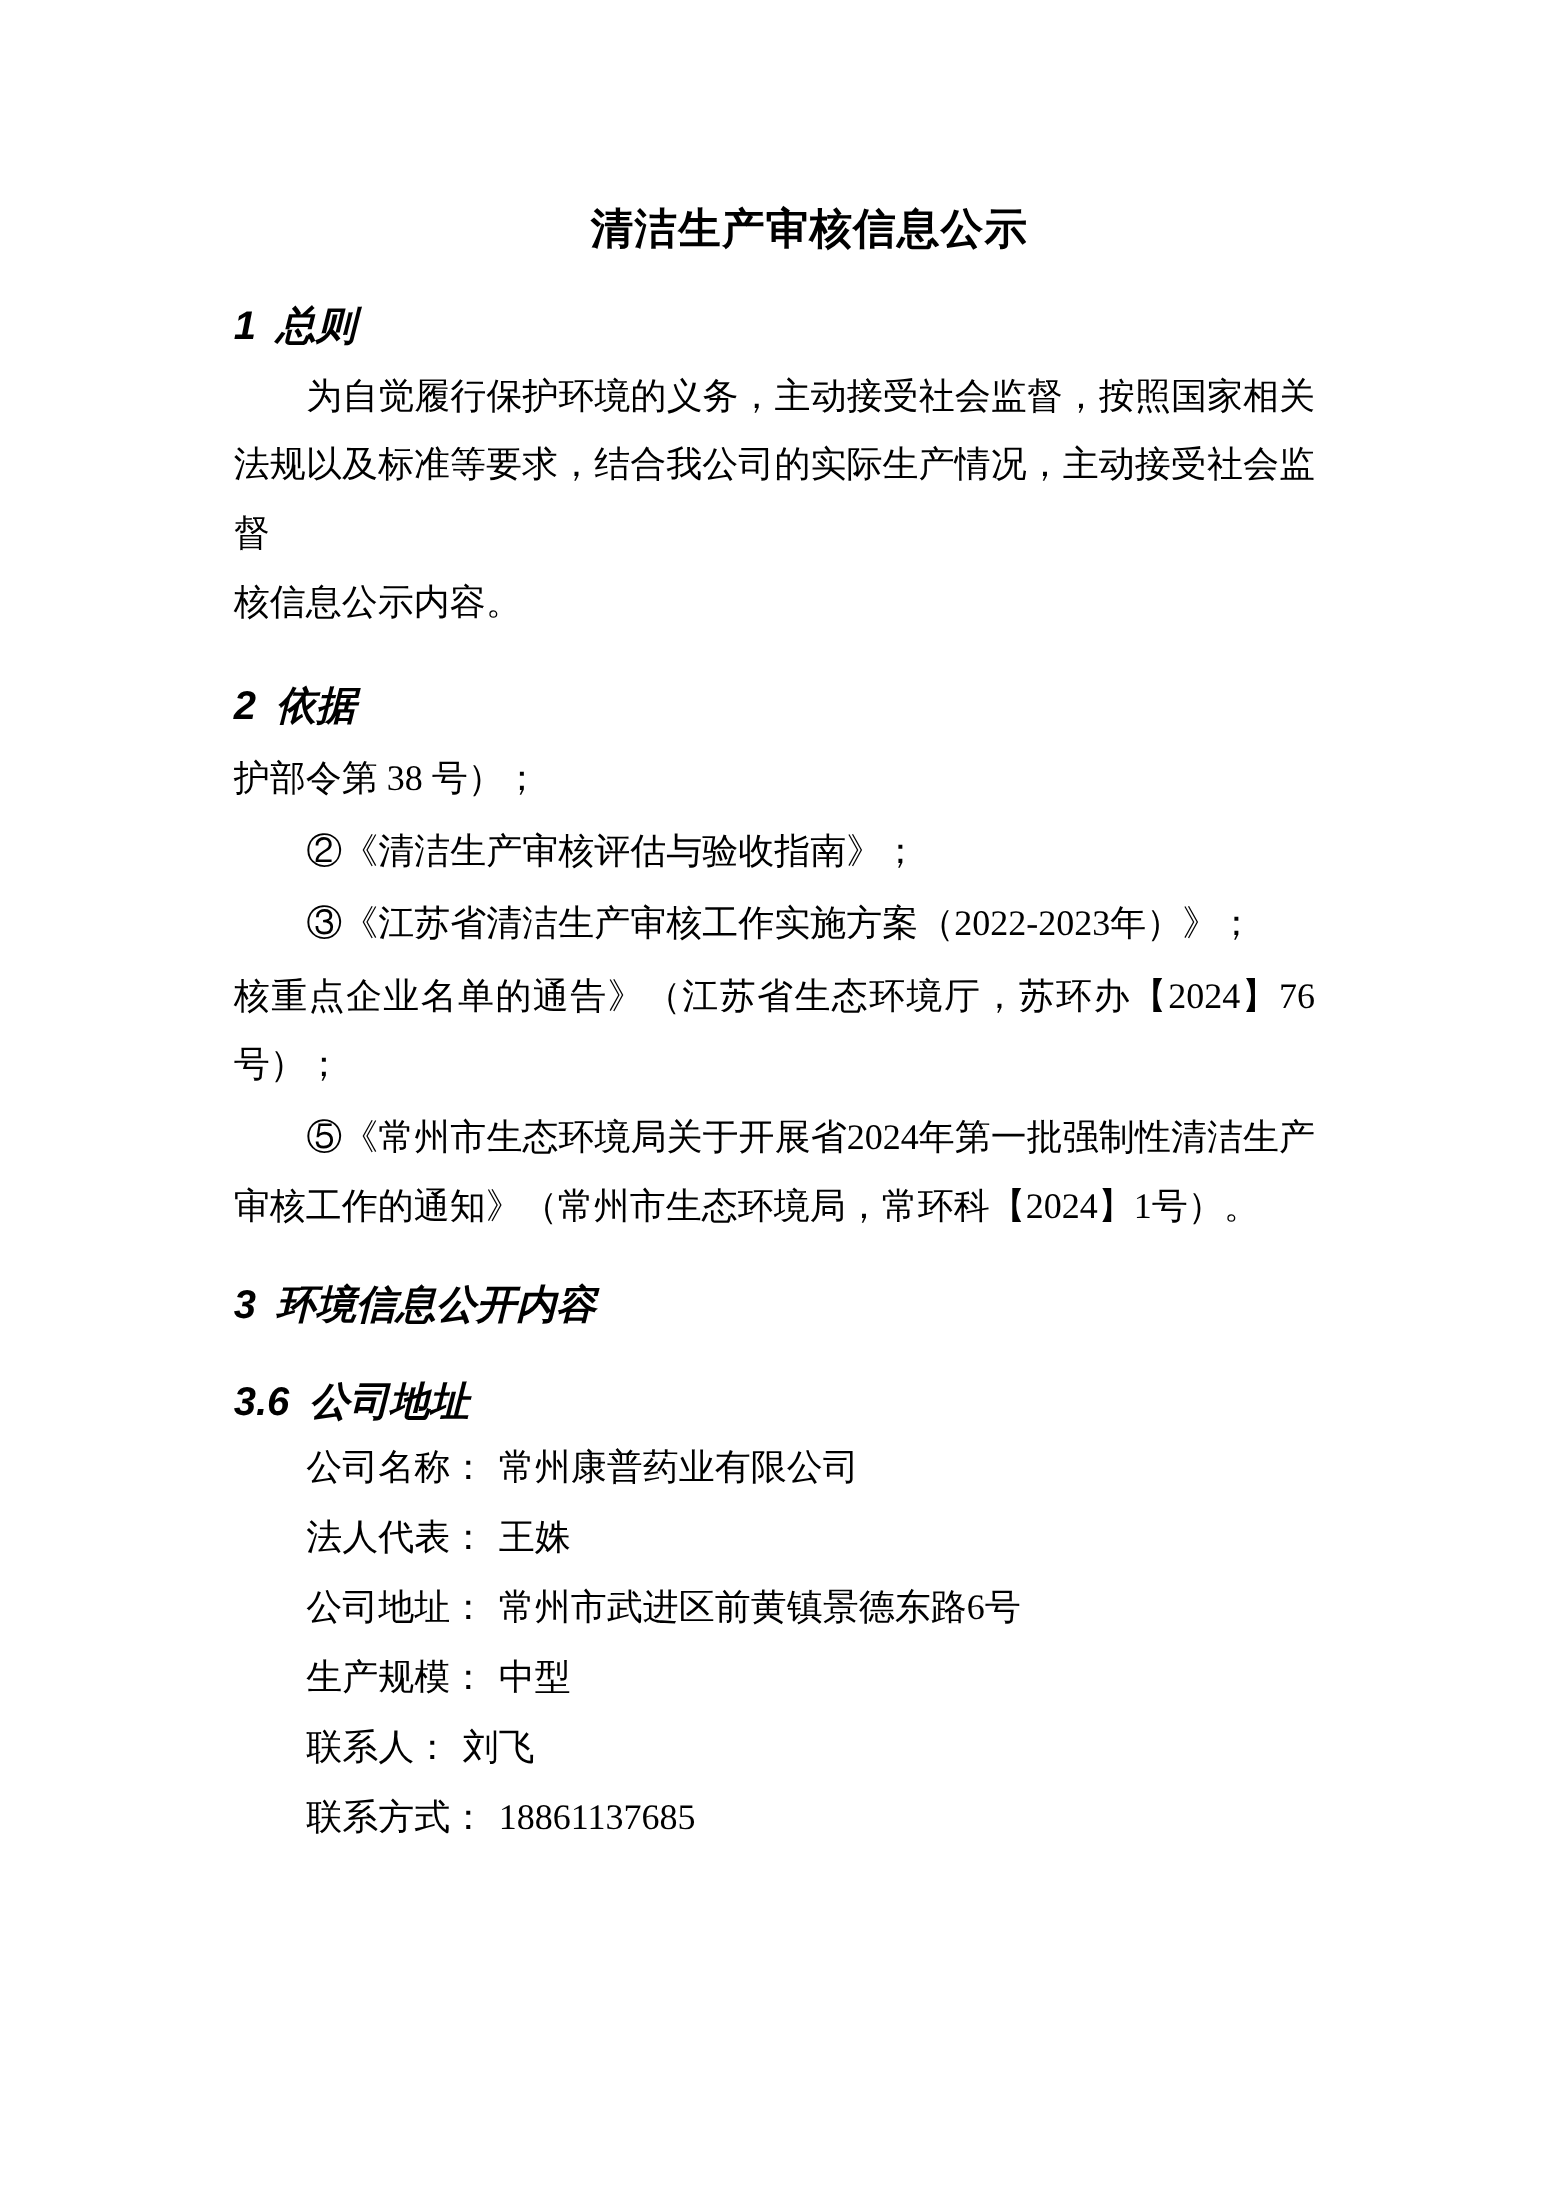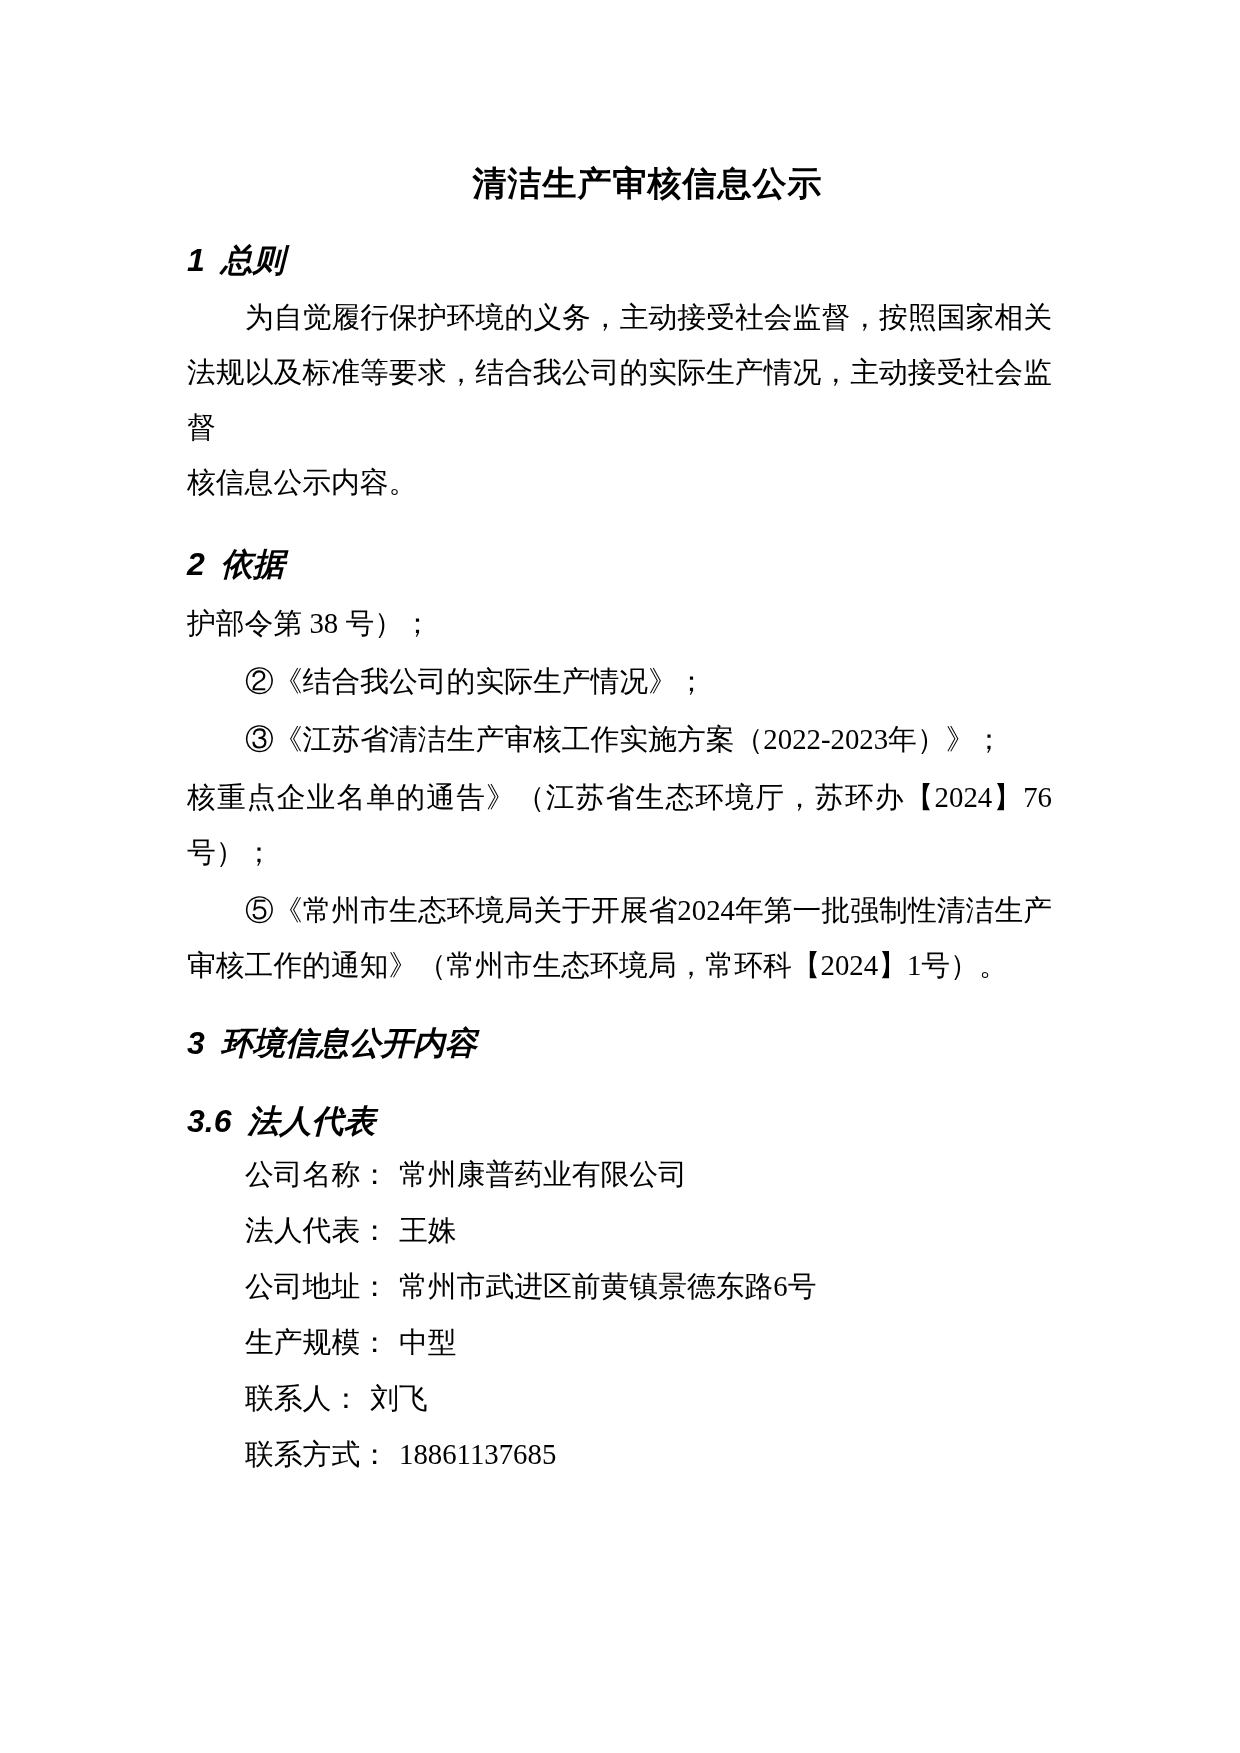--- a/index.html
+++ b/index.html
@@ -76,41 +76,41 @@
     </div>
 
     <div class="sec-heading h-yiju">
       <span class="num">2</span><span>依据</span>
     </div>
     <div class="items">
       <div class="item">
         <div class="bodyline">护部令第 38 号）；</div>
       </div>
       <div class="item">
-        <div class="bodyline indent">②《结合我公司的实际生产情况》；</div>
+        <div class="bodyline indent">②《清洁生产审核评估与验收指南》；</div>
       </div>
       <div class="item">
         <div class="bodyline indent">③《江苏省清洁生产审核工作实施方案（2022-2023年）》；</div>
       </div>
       <div class="item">
         <div class="bodyline fill">核重点企业名单的通告》（江苏省生态环境厅，苏环办【2024】76</div>
         <div class="bodyline">号）；</div>
       </div>
       <div class="item">
         <div class="bodyline fill indent">⑤《常州市生态环境局关于开展省2024年第一批强制性清洁生产</div>
         <div class="bodyline">审核工作的通知》（常州市生态环境局，常环科【2024】1号）。</div>
       </div>
     </div>
 
     <div class="sec-heading h-env">
       <span class="num">3</span><span>环境信息公开内容</span>
     </div>
 
     <div class="sec-heading h-basic">
-      <span class="num">3.6</span><span>法人代表</span>
+      <span class="num">3.6</span><span>公司地址</span>
     </div>
 
     <div class="fields">
       <div class="bodyline indent">
         <span class="field-label">公司名称：</span><span>常州康普药业有限公司</span>
       </div>
       <div class="bodyline indent">
         <span class="field-label">法人代表：</span><span>王姝</span>
       </div>
       <div class="bodyline indent">

